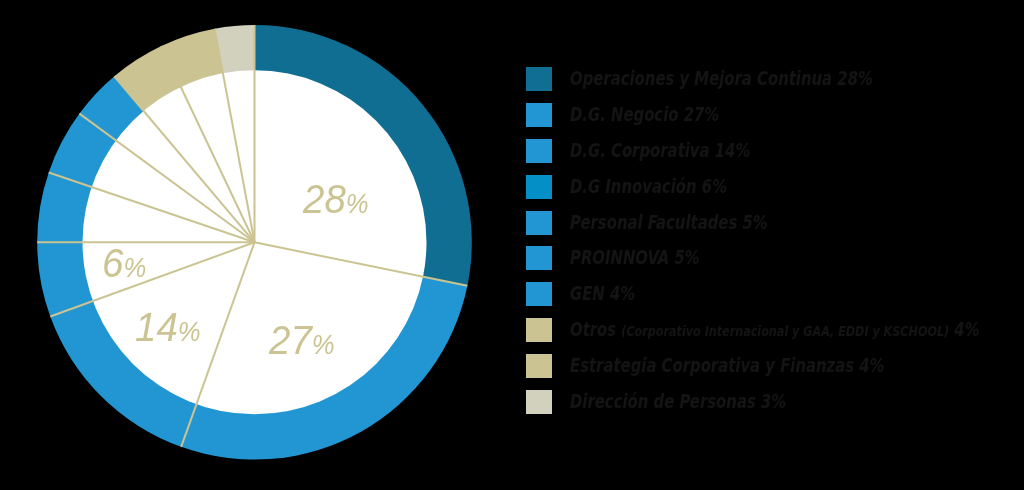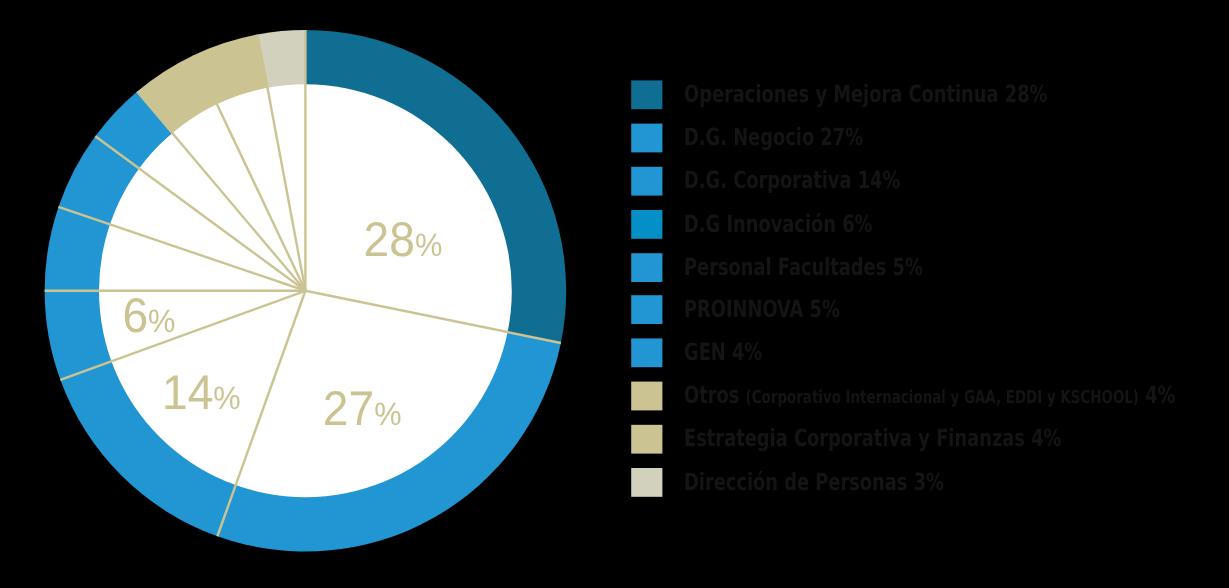--- a/index.html
+++ b/index.html
@@ -1,21 +1,21 @@
 <!DOCTYPE html>
 <html lang="es"><head>
 <meta charset="utf-8">
 <title>Distribucion</title>
 <style>
   html,body{margin:0;padding:0;}
   body{
     width:1024px;height:490px;background:#000000;overflow:hidden;
     font-family:"Liberation Sans",sans-serif;
   }
-  #stage{position:relative;width:1024px;height:490px;}
+  #stage{position:relative;width:1024px;height:490px;font-style:italic;}
   #donut{position:absolute;left:0;top:0;}
   #legend{position:absolute;left:526px;top:67px;}
   .legend-row{display:flex;align-items:center;height:24px;margin-bottom:11.9px;}
   .swatch{width:26px;height:24px;flex:0 0 26px;}
   .legend-label{
     margin-left:18px;color:#141414;font-size:19.8px;font-weight:700;
     white-space:nowrap;letter-spacing:0px;line-height:24px;
     font-family:"DejaVu Sans Condensed","DejaVu Sans",sans-serif;
     transform:scaleX(0.835);transform-origin:left center;
   }

